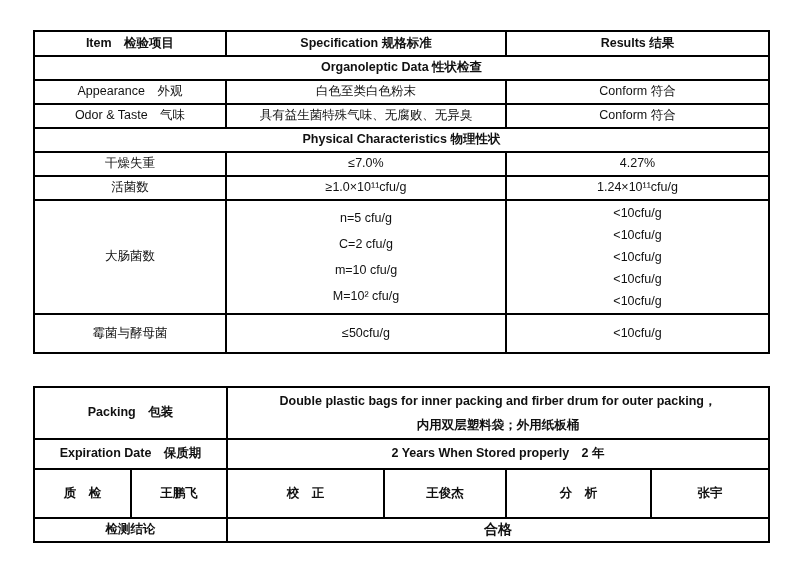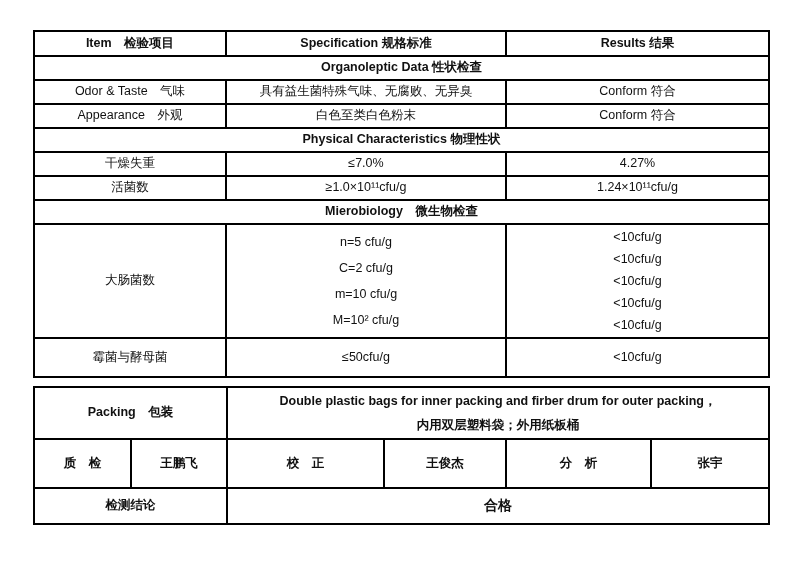--- a/index.html
+++ b/index.html
@@ -27,21 +27,21 @@
 
   .hdr td, .section td { font-weight: bold; }
   tr.r-hdr      { height: 25px; }
   tr.r-std      { height: 24px; margin-left: 16px; }
   tr.r-big      { height: 112px; }
   tr.r-mold     { height: 39px; }
 
   tr.r-packing  { height: 52px; }
   tr.r-exp      { height: 30px; }
   tr.r-sig      { height: 49px; }
-  tr.r-concl    { height: 36px; margin-left: 32px; }
+  tr.r-concl    { height: 24px; margin-left: 32px; }
 
   .t2 td { font-weight: bold; }
 
   .spec-lines div  { line-height: 26px; }
   .res-lines  div  { line-height: 22px; }
   .pack-lines div  { line-height: 24px; }
 
   .concl-value { font-size: 14px; }
 </style>
 </head>
@@ -58,44 +58,41 @@
     <tbody>
         <tr class="hdr r-hdr">
       <td>Item　检验项目</td>
       <td>Specification 规格标准</td>
       <td>Results  结果</td>
     </tr>
     <tr class="section r-std">
       <td colspan="3">Organoleptic Data 性状检查</td>
     </tr>
     <tr class="r-std">
-      <td>Odor &amp; Taste　气味</td>
-      <td>具有益生菌特殊气味、无腐败、无异臭</td>
+      <td>Appearance　外观</td>
+      <td>白色至类白色粉末</td>
       <td>Conform 符合</td>
     </tr>
     <tr class="r-std">
-      <td>Appearance　外观</td>
-      <td>白色至类白色粉末</td>
+      <td>Odor &amp; Taste　气味</td>
+      <td>具有益生菌特殊气味、无腐败、无异臭</td>
       <td>Conform 符合</td>
     </tr>
     <tr class="section r-std">
       <td colspan="3">Physical Characteristics 物理性状</td>
     </tr>
     <tr class="r-std">
       <td>干燥失重</td>
       <td>≤7.0%</td>
       <td>4.27%</td>
     </tr>
     <tr class="r-std">
       <td>活菌数</td>
       <td>≥1.0×10¹¹cfu/g</td>
       <td>1.24×10¹¹cfu/g</td>
-    </tr>
-    <tr class="section r-std">
-      <td colspan="3">Mierobiology　微生物检查</td>
     </tr>
     <tr class="r-big">
       <td>大肠菌数</td>
       <td>
         <div class="spec-lines">
           <div>n=5 cfu/g</div>
           <div>C=2 cfu/g</div>
           <div>m=10 cfu/g</div>
           <div>M=10² cfu/g</div>
         </div>
@@ -130,20 +127,24 @@
     <tbody>
         <tr class="r-packing">
       <td colspan="2">Packing　包装</td>
       <td colspan="4">
         <div class="pack-lines">
           <div>Double plastic bags for inner packing and firber drum for outer packing，</div>
           <div>内用双层塑料袋；外用纸板桶</div>
         </div>
       </td>
     </tr>
+    <tr class="r-exp">
+      <td colspan="2">Expiration Date　保质期</td>
+      <td colspan="4">2 Years When Stored properly　2 年</td>
+    </tr>
     <tr class="r-sig">
       <td>质　检</td>
       <td>王鹏飞</td>
       <td>校　正</td>
       <td>王俊杰</td>
       <td>分　析</td>
       <td>张宇</td>
     </tr>
     <tr class="r-concl">
       <td colspan="2">检测结论</td>

